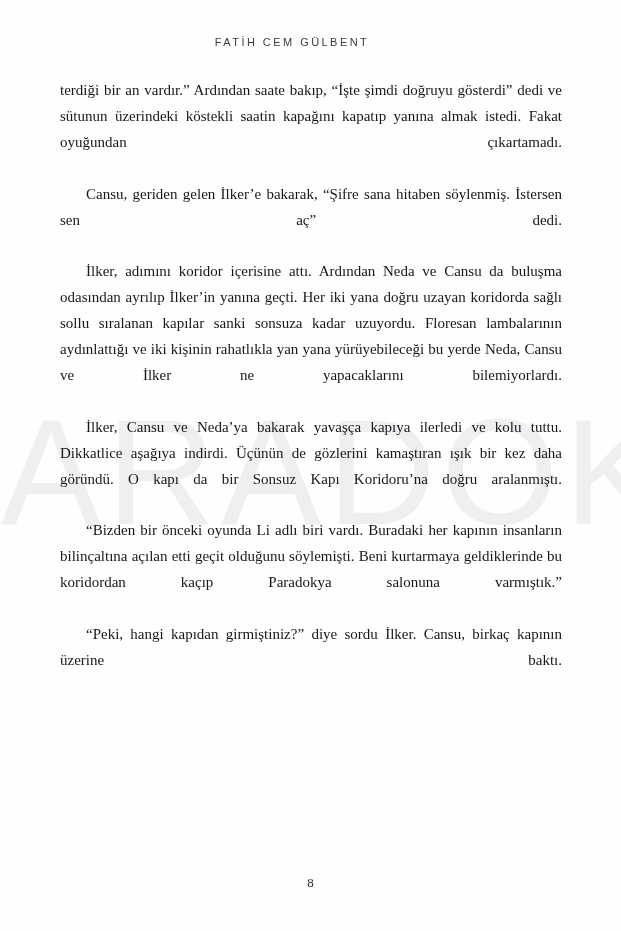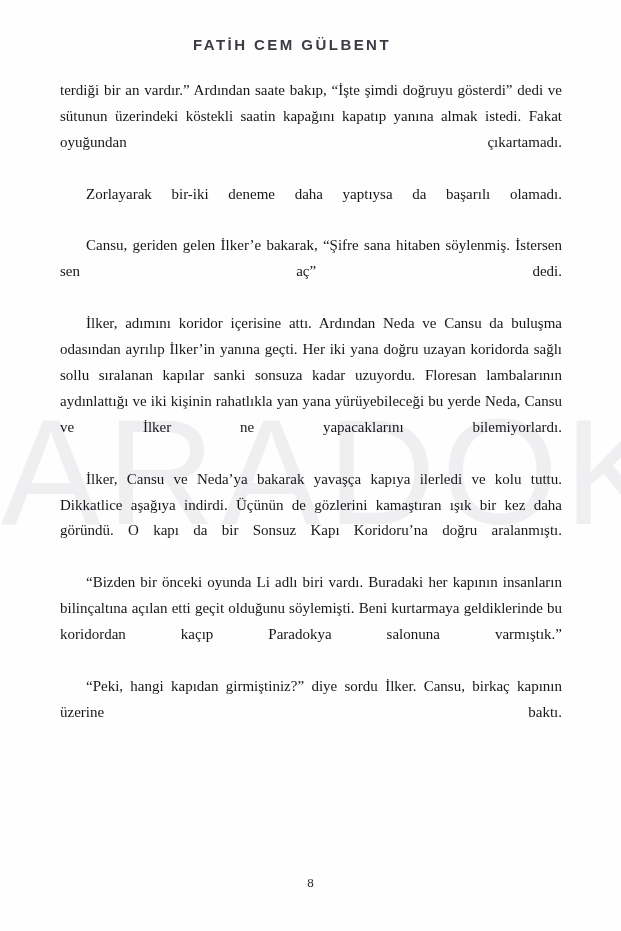--- a/index.html
+++ b/index.html
@@ -51,22 +51,22 @@
   }
 
   
   .running-head {
     position: absolute;
     top: 36px;
     left: 0;
     width: 584px;
     text-align: center;
     font-family: "Liberation Sans", "DejaVu Sans", sans-serif;
-    font-size: 15px;
-    font-weight: 700;
+    font-size: 11px;
+    font-weight: 400;
     letter-spacing: 2.45px;
     color: #3b3b44;
     z-index: 2;
   }
 
   
   .textblock {
     position: absolute;
     left: 60px;
     top: 78px;
@@ -116,21 +116,20 @@
 <div class="page" style="background: rgb(254, 254, 254); color: rgb(23, 23, 26);">
 
   <div class="watermark">
     <span class="watermark-text" style="color: rgb(239, 239, 241);">PARADOKYA</span>
   </div>
 
   <div class="running-head">FATİH CEM GÜLBENT</div>
 
   <div class="textblock">
       <p class="no-indent">terdiği bir an vardır.” Ardından saate bakıp, “İşte şimdi doğruyu gösterdi” dedi ve sütunun üzerindeki köstekli saatin kapağını kapatıp yanına almak istedi. Fakat oyuğundan çıkartamadı.</p>
-      <p>Zorlayarak bir-iki deneme daha yaptıysa da başarılı olamadı.</p>
       <p>Cansu, geriden gelen İlker’e bakarak, “Şifre sana hitaben söylenmiş. İstersen sen aç” dedi.</p>
       <p>İlker, adımını koridor içerisine attı. Ardından Neda ve Cansu da buluşma odasından ayrılıp İlker’in yanına geçti. Her iki yana doğru uzayan koridorda sağlı sollu sıralanan kapılar sanki sonsuza kadar uzuyordu. Floresan lambalarının aydınlattığı ve iki kişinin rahatlıkla yan yana yürüyebileceği bu yerde Neda, Cansu ve İlker ne yapacaklarını bilemiyorlardı.</p>
       <p>İlker, Cansu ve Neda’ya bakarak yavaşça kapıya ilerledi ve kolu tuttu. Dikkatlice aşağıya indirdi. Üçünün de gözlerini kamaştıran ışık bir kez daha göründü. O kapı da bir Sonsuz Kapı Koridoru’na doğru aralanmıştı.</p>
       <p>“Bizden bir önceki oyunda Li adlı biri vardı. Buradaki her kapının insanların bilinçaltına açılan etti geçit olduğunu söylemişti. Beni kurtarmaya geldiklerinde bu koridordan kaçıp Paradokya salonuna varmıştık.”</p>
       <p>“Peki, hangi kapıdan girmiştiniz?” diye sordu İlker. Cansu, birkaç kapının üzerine baktı.</p>
     </div>
 
   <div class="folio">8</div>
 
 </div>

